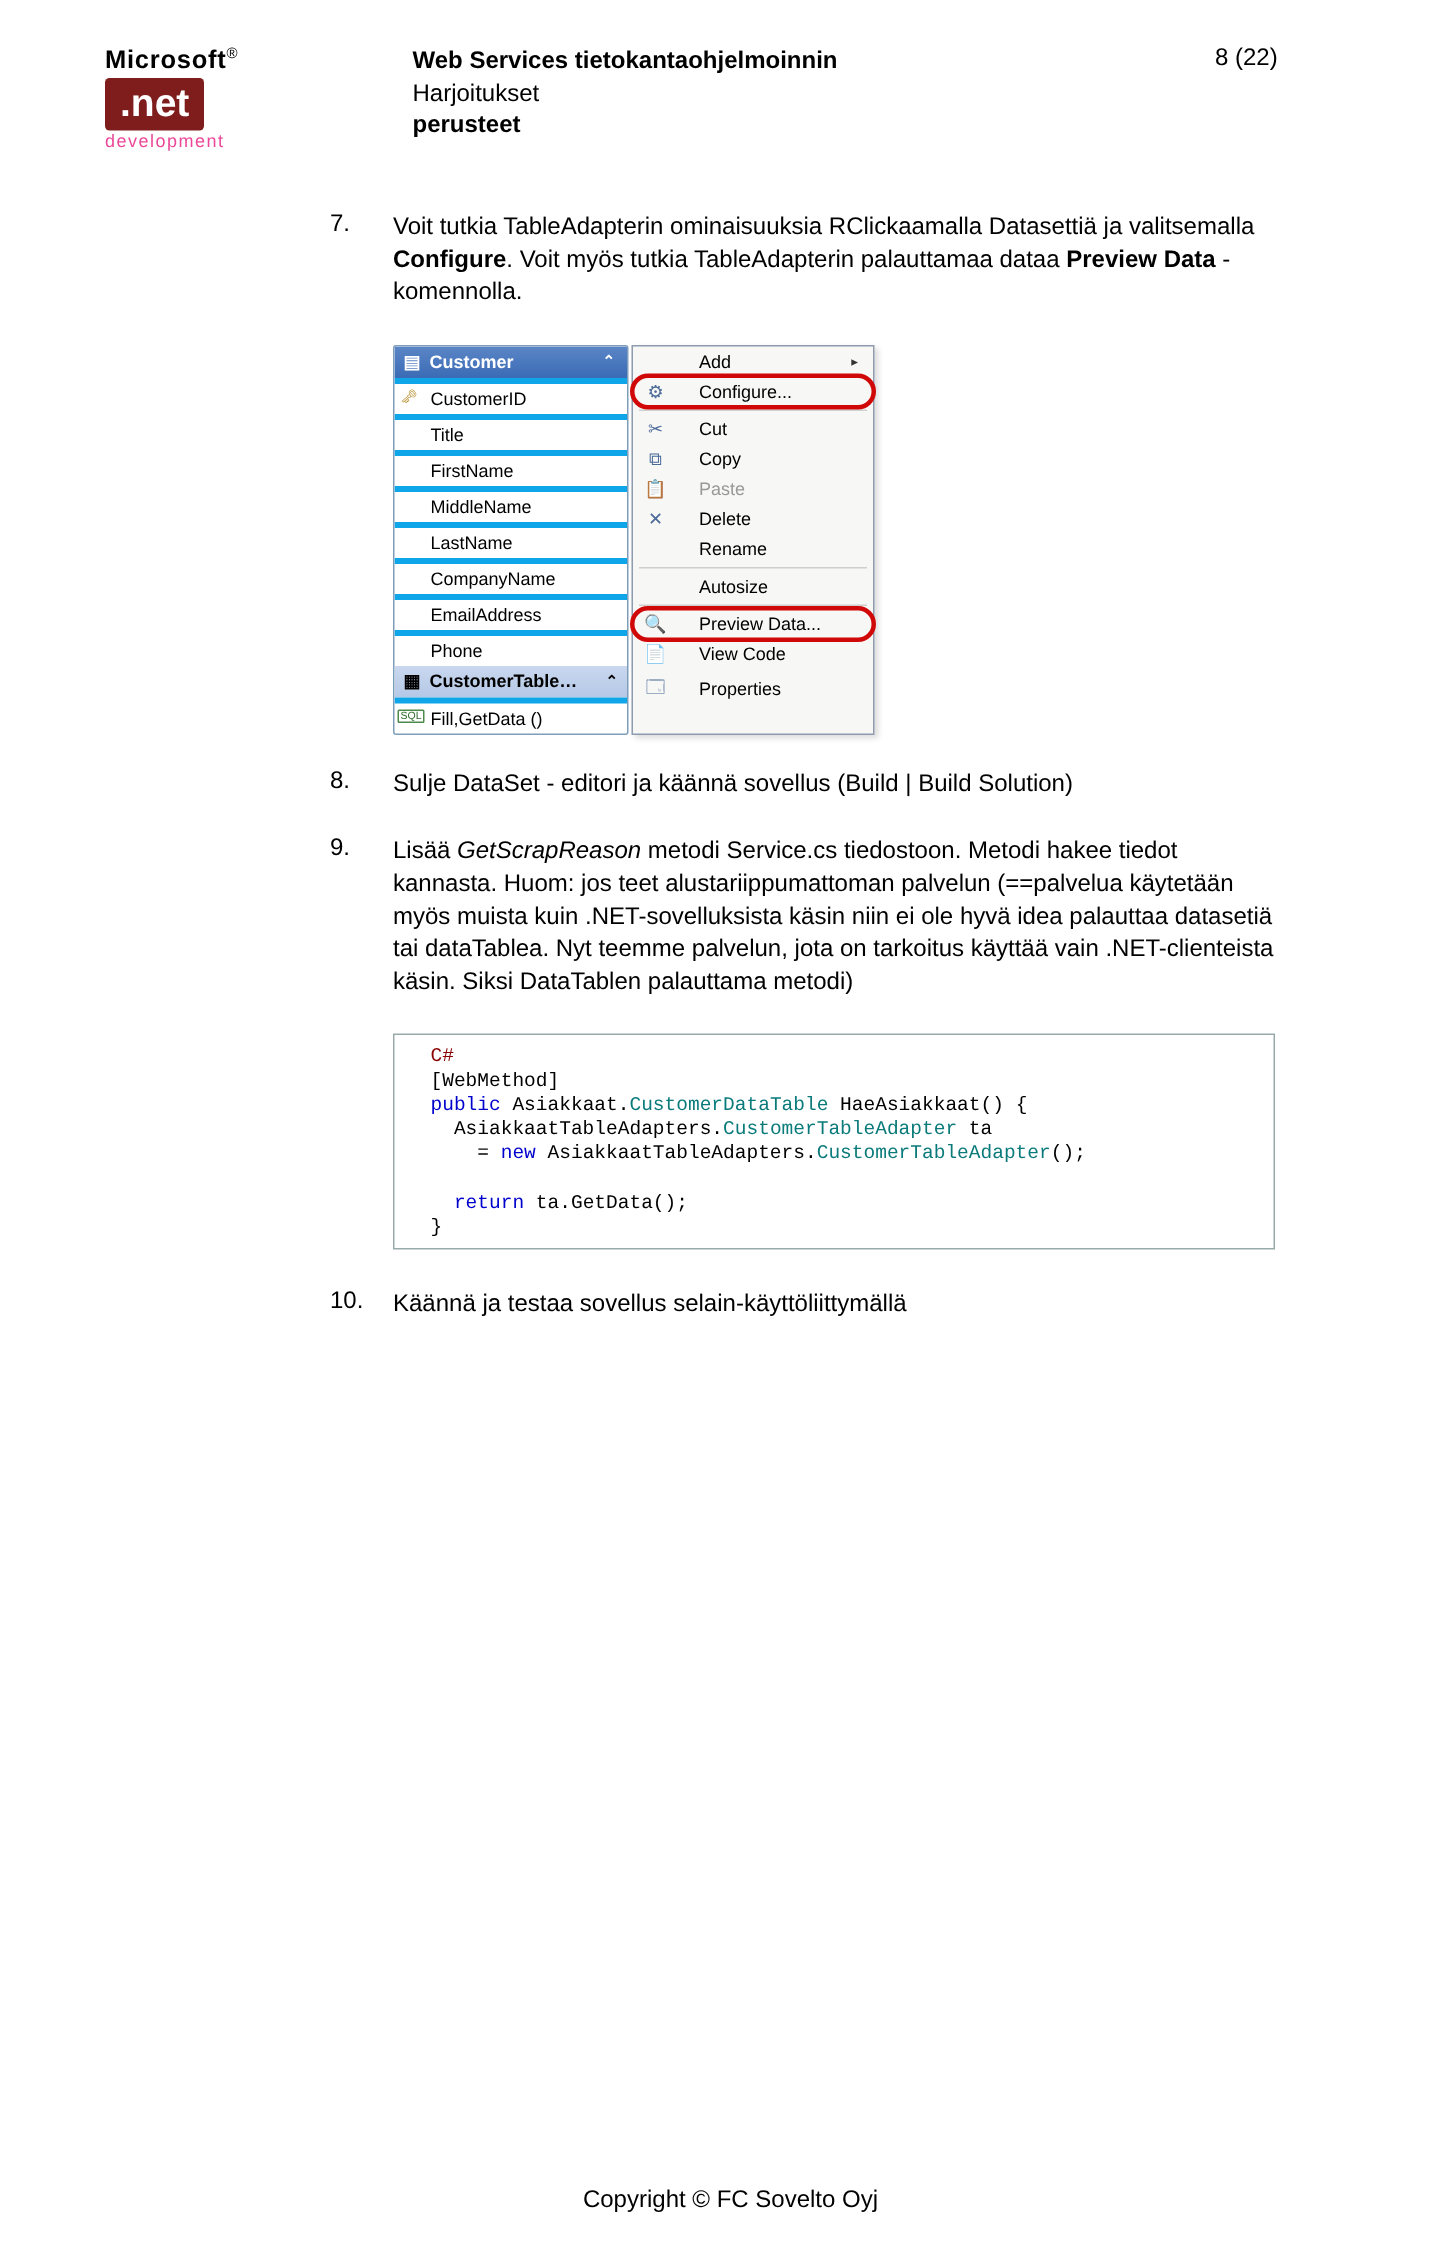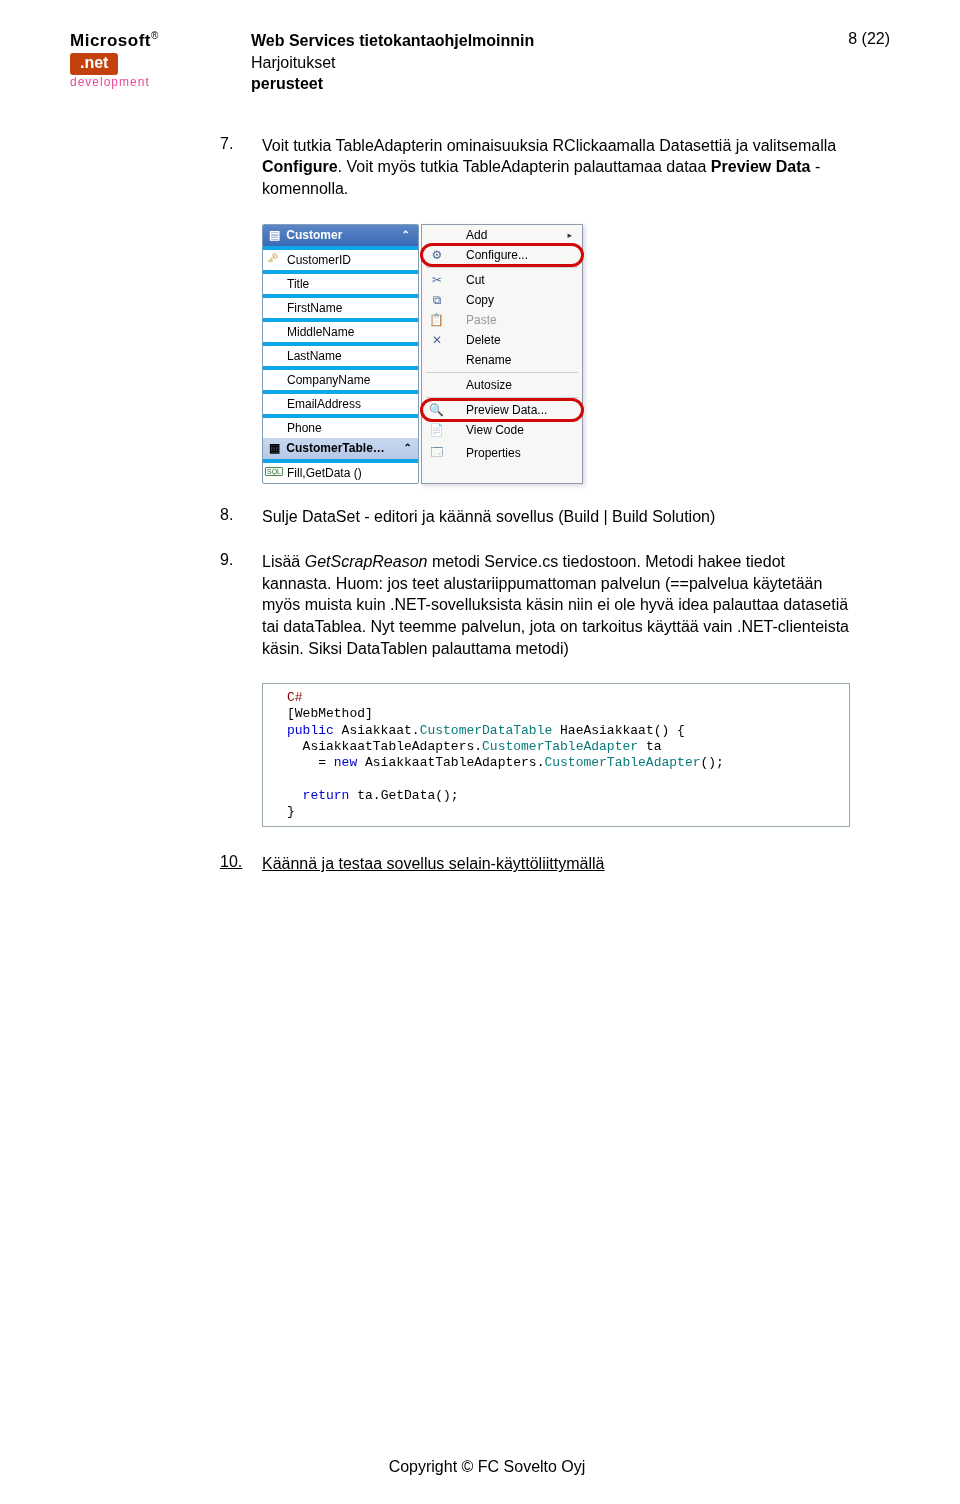--- a/index.html
+++ b/index.html
@@ -13,55 +13,55 @@
   }
   .page {
     padding: 30px 70px 40px 70px;
     box-sizing: border-box;
     min-height: 1504px;
     position: relative;
   }
   .header-row {
     display: flex;
     align-items: flex-start;
-    gap: 66px;
+    gap: 90px;
   }
   .logo {
     width: 115px;
     flex: 0 0 115px;
   }
   .logo-top {
     font-size: 17px;
     letter-spacing: 0.5px;
   }
   .logo-top .bold { font-weight: bold; }
   .logo-top sup { font-size: 10px; vertical-align: super; }
   .logo-net {
     display: inline-block;
-    background: #c2410c;
+    background: #7f1d1d;
     color: #fff;
     font-weight: bold;
-    font-size: 16px;
+    font-size: 26px;
     padding: 1px 10px 3px 10px;
     border-radius: 3px;
     margin-top: 2px;
   }
   .logo-dev {
     font-size: 12px;
     letter-spacing: 1px;
     color: #ec4899;
   }
   .header-center {
     flex: 1;
     font-weight: bold;
     line-height: 1.35;
   }
   .header-right {
     width: 80px;
-    text-align: right;
+    text-align: left;
     flex: 0 0 80px;
   }
 
   .body-content {
     margin-top: 40px;
     margin-left: 150px;
     margin-right: 40px;
   }
   .num-item {
     display: flex;
@@ -298,21 +298,21 @@
 
     <div class="codebox"><span class="c-darkred">C#</span>
 <span>[WebMethod]</span>
 <span class="c-blue">public</span><span> Asiakkaat</span><span>.</span><span class="c-teal">CustomerDataTable</span><span> HaeAsiakkaat() {</span>
 <span>  AsiakkaatTableAdapters.</span><span class="c-teal">CustomerTableAdapter</span><span> ta</span>
 <span>    = </span><span class="c-blue">new</span><span> AsiakkaatTableAdapters.</span><span class="c-teal">CustomerTableAdapter</span><span>();</span>
 <span></span>
 <span>  </span><span class="c-blue">return</span><span> ta.GetData();</span>
 <span>}</span></div>
 
-    <div class="num-item" style="margin-top:26px;text-decoration:underline;">
+    <div class="num-item" style="margin-top:26px;">
       <div class="num">10.</div>
       <div class="txt">Käännä ja testaa sovellus selain-käyttöliittymällä</div>
     </div>
 
   </div>
 
   <div class="footer">Copyright © FC Sovelto Oyj</div>
 
 </div>
 

